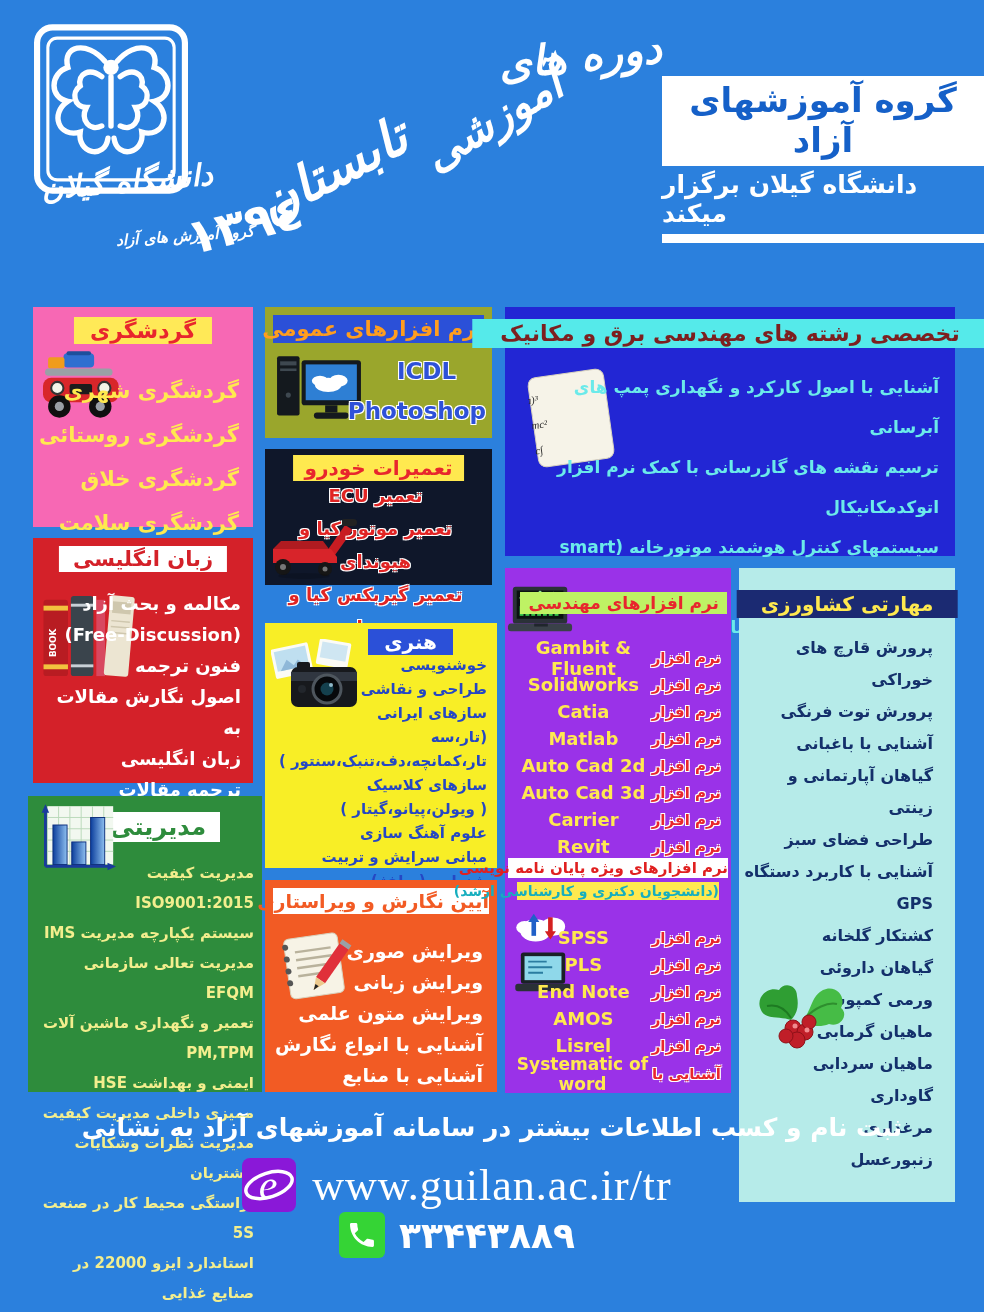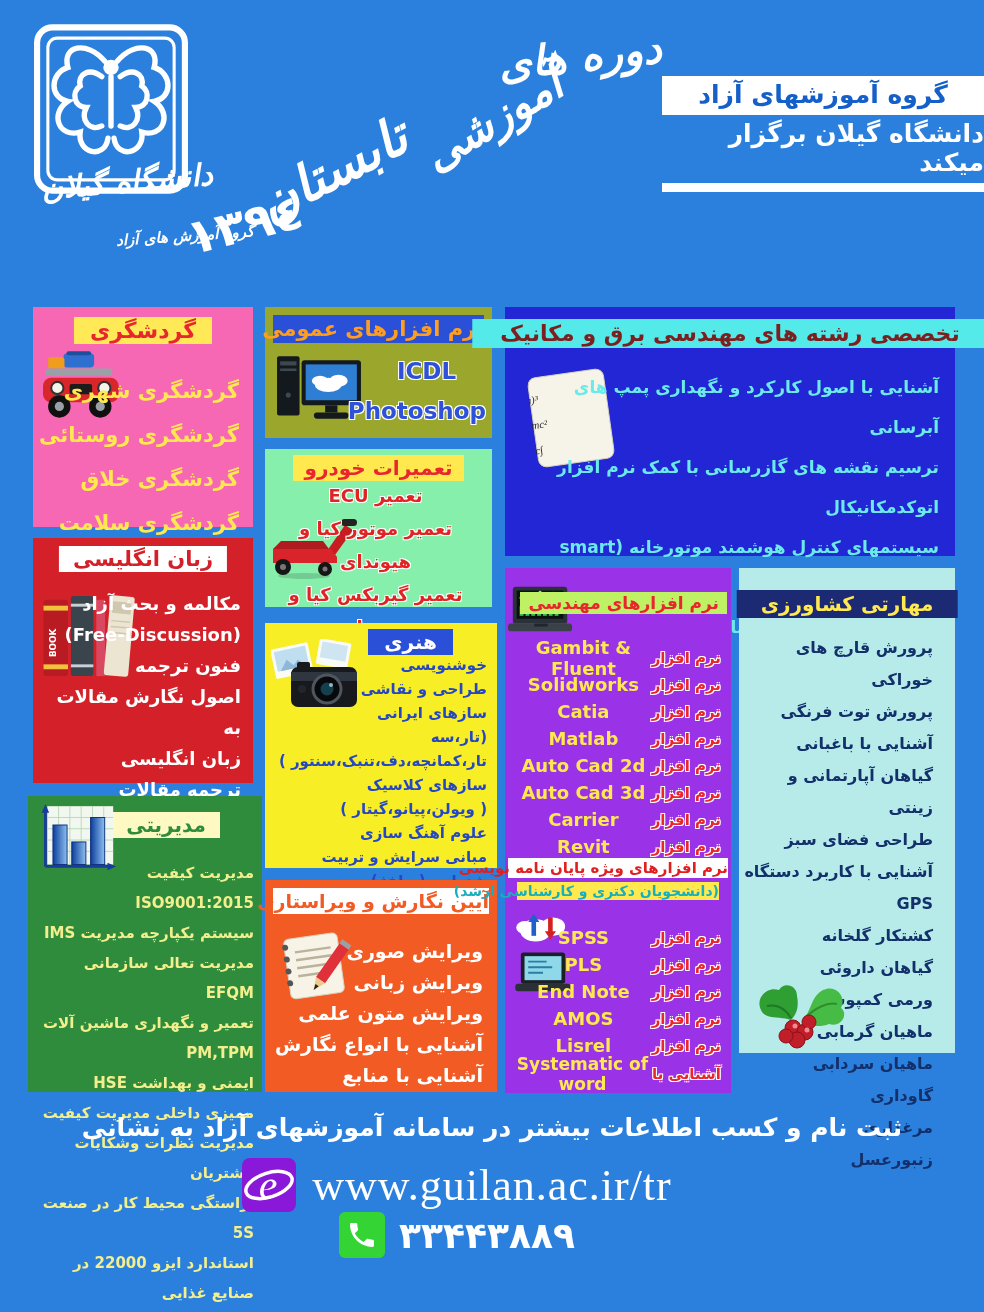--- a/index.html
+++ b/index.html
@@ -11,22 +11,22 @@
   
   .uni-logo{left:34px;top:24px;width:154px;height:170px}
   .callig{color:#fff;font-weight:bold;white-space:nowrap}
   .uni-name{left:18px;top:164px;width:218px;text-align:center;font-size:30px;font-style:italic;transform:rotate(-5deg)}
   .uni-sub{left:116px;top:227px;font-size:15px;font-style:italic;transform:rotate(-4deg)}
   .year{left:186px;top:196px;font-size:48px;transform:rotate(-14deg)}
   .c1{left:498px;top:32px;font-size:42px;font-style:italic;transform:rotate(-6deg)}
   .c2{left:416px;top:94px;font-size:44px;font-style:italic;transform:rotate(-31deg)}
   .c3{left:252px;top:140px;font-size:52px;font-style:italic;transform:rotate(-28deg)}
   .bands{left:662px;top:76px;width:322px}
-  .band1{background:#fff;color:#1560c8;font-weight:bold;font-size:25px;text-align:center;padding:4px 17px 6px}
-  .band2{color:#fff;font-weight:bold;font-size:25px;text-align:right;padding:4px 0 6px}
+  .band1{background:#fff;color:#1560c8;font-weight:bold;font-size:34px;text-align:center;padding:4px 17px 6px}
+  .band2{color:#fff;font-weight:bold;font-size:25px;text-align:left;padding:4px 0 6px}
   .band3{background:#fff;height:9px}
 
   
   .box > *{position:absolute}
   .box .hdr{top:10px;left:50%;transform:translateX(-50%);white-space:nowrap;font-weight:bold}
   .items .item{display:block}
 
   
   .tourism{left:33px;top:307px;width:220px;height:220px;background:#f768b4}
   .tourism .hdr{background:#ffe957;color:#e8262d;font-size:22px;padding:1px 16px}
@@ -34,33 +34,33 @@
   .tourism .items{top:62px;left:6px;right:14px;text-align:right;font-size:21px;font-weight:bold;color:#ffe94f;line-height:44px}
 
   
   .english{left:33px;top:538px;width:220px;height:245px;background:#d42129}
   .english .hdr{top:8px;background:#fff;color:#d42129;font-size:21px;padding:1px 14px}
   .english .icon{left:8px;top:54px;width:94px;height:88px}
   .english .items{top:50px;left:4px;right:12px;text-align:right;font-size:18px;font-weight:bold;color:#fff;line-height:31px}
 
   
   .management{left:28px;top:796px;width:234px;height:296px;background:#2e8c3c}
-  .management .hdr{top:16px;left:auto;right:42px;transform:none;background:#fef9c3;color:#2e8c3c;font-size:20px;padding:1px 14px}
+  .management .hdr{top:16px;left:auto;right:42px;transform:none;background:#ffffff;color:#2e8c3c;font-size:24px;padding:1px 14px}
   .management .icon{left:8px;top:8px;width:80px;height:74px}
   .management .items{top:62px;left:4px;right:8px;font-size:15px;font-weight:bold;color:#f3ee8e;line-height:30px}
 
   
   .gensw{left:265px;top:307px;width:227px;height:131px;background:#9aa62c}
   .gensw .hdr{top:8px;left:8px;right:8px;transform:none;background:#2b50d8;color:#ff9d1e;font-size:21px;text-align:center;padding:2px 0}
   .gensw .icon{left:10px;top:44px;width:88px;height:80px}
   .gensw .items{top:44px;left:102px;right:6px;text-align:center;font-size:23px;font-weight:bold;color:#2e51d8;line-height:40px;
     text-shadow:-1px -1px 0 #fff,1px -1px 0 #fff,-1px 1px 0 #fff,1px 1px 0 #fff}
 
   
-  .carrepair{left:265px;top:449px;width:227px;height:158px;background:#86efac}
+  .carrepair{left:265px;top:449px;width:227px;height:136px;background:#0f172a}
   .carrepair .hdr{top:6px;background:#ffe94f;color:#e8262d;font-size:20px;padding:1px 12px}
   .carrepair .icon{left:4px;top:66px;width:100px;height:64px}
   .carrepair .items{top:30px;left:4px;right:10px;text-align:center;font-size:18px;font-weight:bold;color:#e02424;line-height:33px;
     text-shadow:-1px -1px 0 #fff,1px -1px 0 #fff,-1px 1px 0 #fff,1px 1px 0 #fff}
 
   
   .arts{left:265px;top:623px;width:232px;height:245px;background:#f8ee26}
   .arts .hdr{top:6px;left:auto;right:44px;transform:none;background:#2b50d8;color:#fff;font-size:20px;padding:1px 16px}
   .arts .icon{left:6px;top:16px;width:90px;height:74px}
   .arts .items{top:30px;left:4px;right:10px;text-align:right;font-size:15px;font-weight:bold;color:#2547c4;line-height:24px}
@@ -88,21 +88,21 @@
     text-shadow:-1px -1px 0 #fff,1px -1px 0 #fff,-1px 1px 0 #fff,1px 1px 0 #fff}
   .swname{flex:1;text-align:center;color:#ffe94f;font-size:18px;font-weight:bold}
   .engsw .hdrB1{top:290px;left:3px;right:3px;background:#ffffff;color:#e02020;font-size:15px;font-weight:bold;text-align:center;padding:1px 0;white-space:nowrap}
   .engsw .hdrB2{top:314px;left:12px;right:12px;background:#ffe94f;color:#17aebe;font-size:14px;font-weight:bold;text-align:center;padding:1px 0;white-space:nowrap}
   .engsw .icon-cloud{left:8px;top:342px;width:60px;height:96px}
   .engsw .rowsB{top:356px}
   .engsw .special{top:492px;left:4px;right:6px}
   .engsw .special .swname{font-size:17px}
 
   
-  .agri{left:739px;top:568px;width:216px;height:485px;background:#b6ebe9}
+  .agri{left:739px;top:568px;width:216px;height:634px;background:#b6ebe9}
   .agri .hdr{top:22px;background:#1b2a72;color:#ffe94f;font-size:20px;padding:2px 24px}
   .agri .items{top:64px;left:4px;right:22px;text-align:right;font-size:16px;font-weight:bold;color:#14306b;line-height:32px}
   .agri .icon{left:14px;top:408px;width:96px;height:78px}
 
   
   .register{top:1113px;left:0;right:0;text-align:center;color:#fff;font-weight:bold;font-size:25px}
   .url-row{top:1158px;left:0;right:0;display:flex;justify-content:center;align-items:center;gap:16px;direction:ltr;transform:translateX(-35px)}
   .ie-wrap{width:54px;height:54px}
   .url{color:#fff;font-family:"Liberation Serif","DejaVu Serif",serif;font-size:44px;letter-spacing:1px}
   .phone-row{top:1212px;left:0;right:0;display:flex;justify-content:center;align-items:center;gap:14px;direction:ltr;transform:translateX(-35px)}

